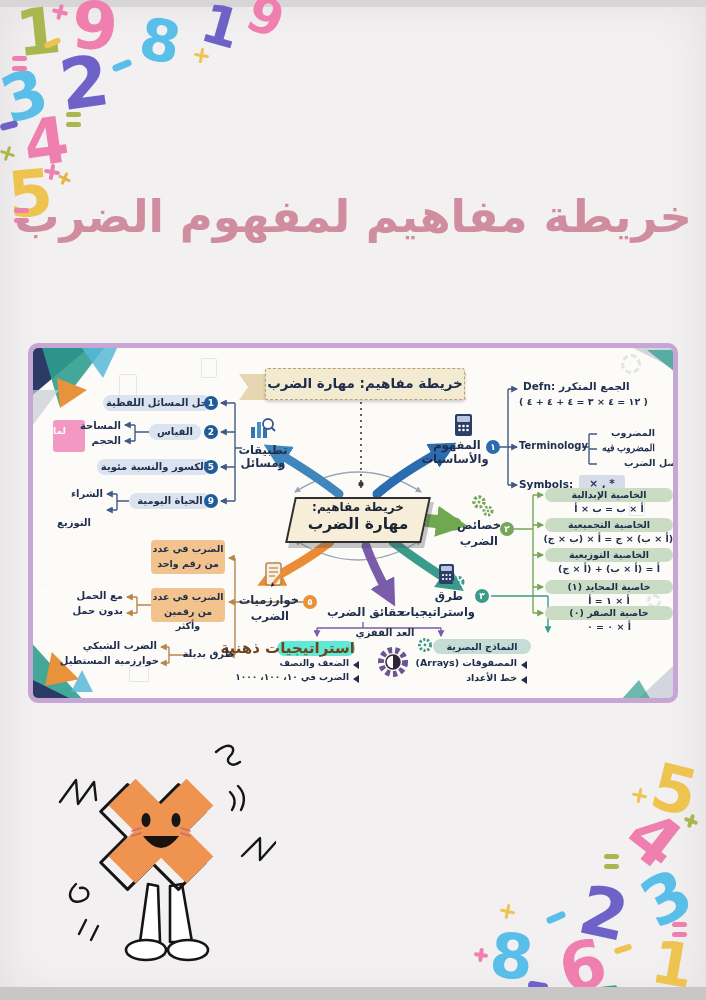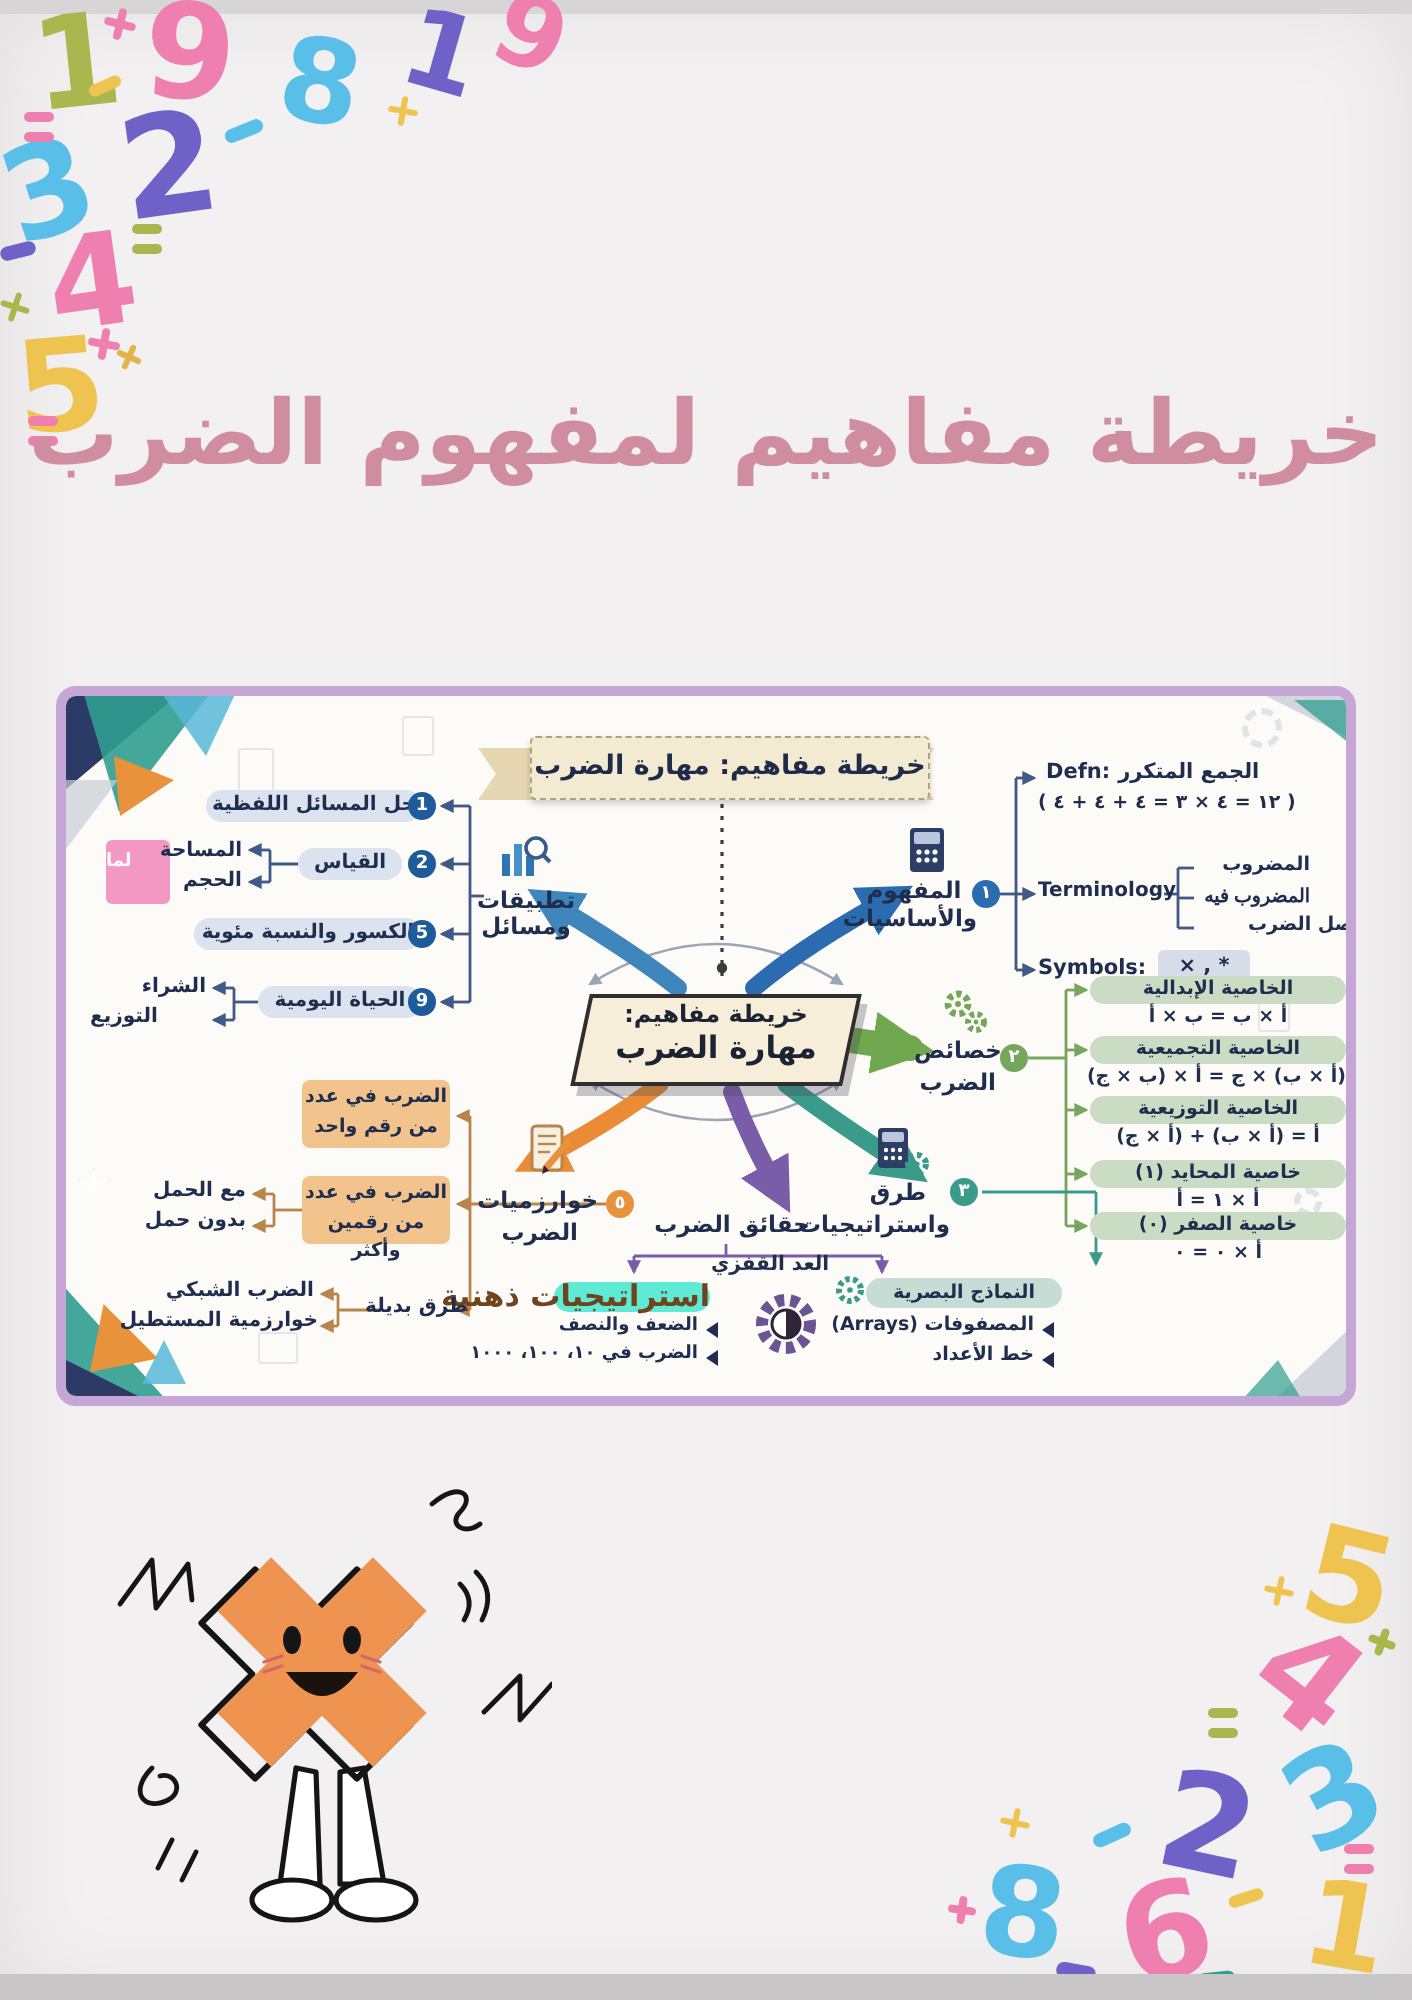--- a/index.html
+++ b/index.html
@@ -127,21 +127,21 @@
   .app-pill{background:#dbe3ee;height:16px;line-height:16px;font-size:10px;}
   #app-p0{left:70px;top:47px;width:108px;}
   #app-p1{left:116px;top:76px;width:52px;text-align:center;}
   #app-p2{left:64px;top:111px;width:114px;}
   #app-p3{left:96px;top:145px;width:82px;}
   .app-badge{background:#1d5b9b;left:171px;}
   #app-b0{top:48px;} #app-b1{top:77px;} #app-b2{top:112px;} #app-b3{top:146px;}
   #sub-area{left:28px;top:72px;width:60px;font-size:10px;text-align:right;}
   #sub-vol{left:32px;top:87px;width:56px;font-size:10px;text-align:right;}
   #sub-buy{left:18px;top:140px;width:52px;font-size:10px;text-align:right;}
-  #sub-dist{left:12px;top:155px;width:58px;font-size:10px;text-align:left;}
+  #sub-dist{left:12px;top:169px;width:58px;font-size:10px;text-align:center;}
 
   
   #con-l1{left:396px;top:90px;width:56px;font-size:11.5px;}
   #con-l2{left:388px;top:104px;width:68px;font-size:11.5px;}
   #con-badge{left:453px;top:92px;background:#2b6cb0;}
   #defn-row{left:490px;top:32px;width:150px;direction:ltr;display:flex;gap:4px;justify-content:flex-start;
             font-size:10.5px;font-weight:bold;color:#1f2d4e;}
   #defn-row .ar{direction:rtl;}
   #defn-eq{left:486px;top:48px;width:152px;direction:ltr;font-size:9.5px;font-weight:bold;color:#1f2d4e;text-align:left;white-space:nowrap;}
   #term-lbl{left:486px;top:92px;width:60px;font-size:10px;font-weight:bold;color:#1f2d4e;direction:ltr;text-align:left;}

